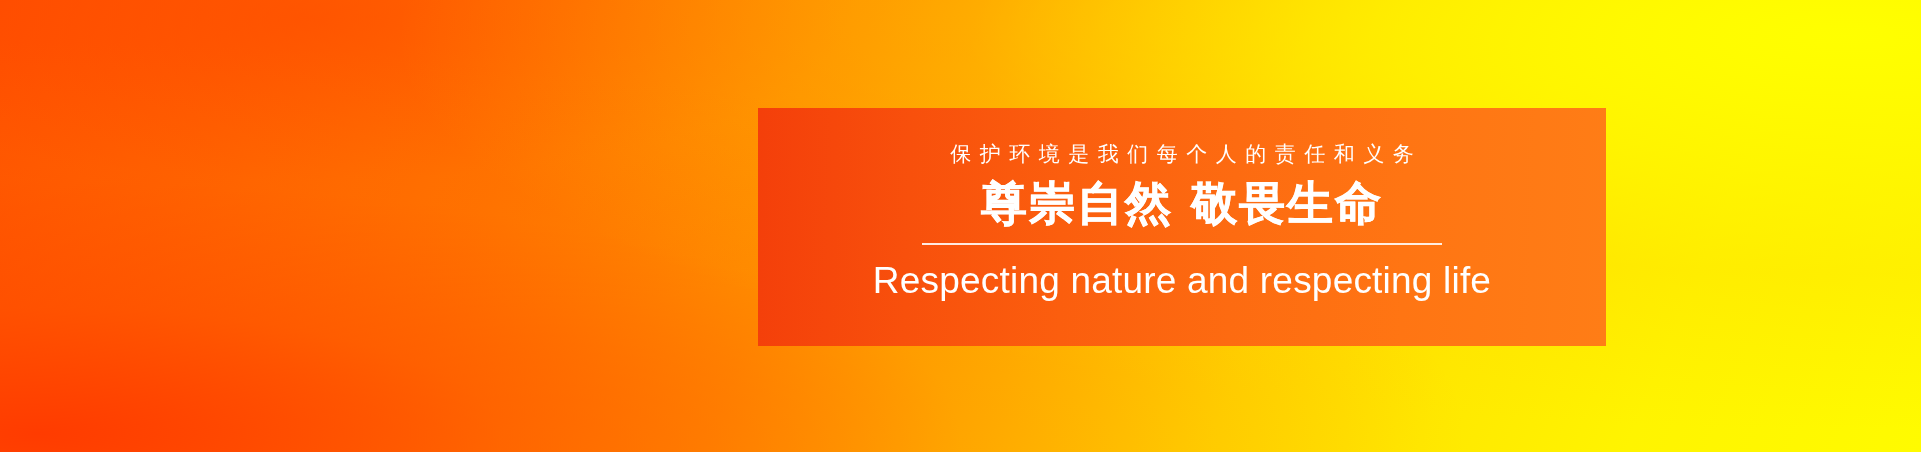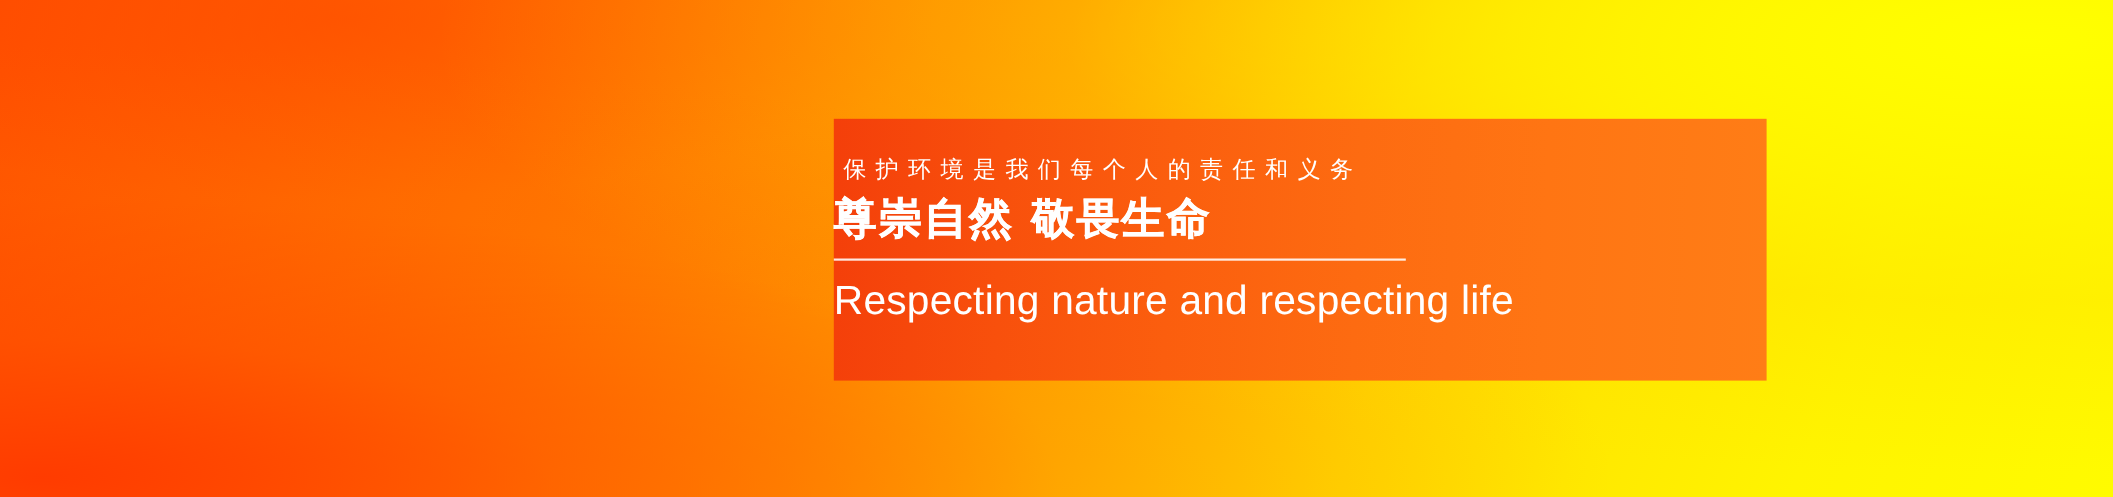--- a/index.html
+++ b/index.html
@@ -83,40 +83,40 @@
     flex-direction: column;
     align-items: center;
     justify-content: flex-start;
   }
 
   .plaque-inner {
     width: 100%;
     padding-top: 36px;
     display: flex;
     flex-direction: column;
-    align-items: flex-start;
+    align-items: center;
   }
 
   
   .eyebrow {
     color: #ffffff;
     font-size: 21px;
     line-height: 1;
     letter-spacing: 8.5px;
     text-indent: 8.5px;
     font-weight: 400;
     white-space: nowrap;
     font-family: "DejaVu Sans", "Liberation Sans", sans-serif;
   }
 
   
   .headline {
     margin-top: 14px;
     color: #ffffff;
-    font-size: 39px;
+    font-size: 46px;
     line-height: 1.08;
     font-weight: 700;
     letter-spacing: 2px;
     white-space: nowrap;
     font-family: "DejaVu Sans", "Liberation Sans", sans-serif;
     -webkit-text-stroke: 0.6px #ffffff;
   }
 
   
   .divider {

